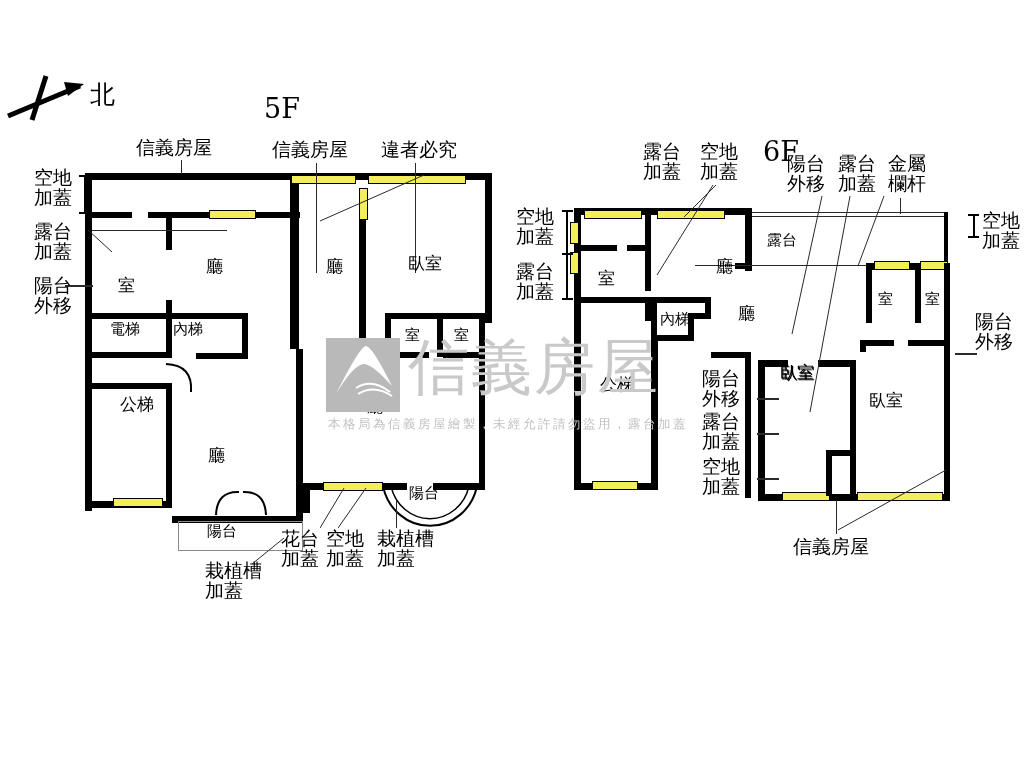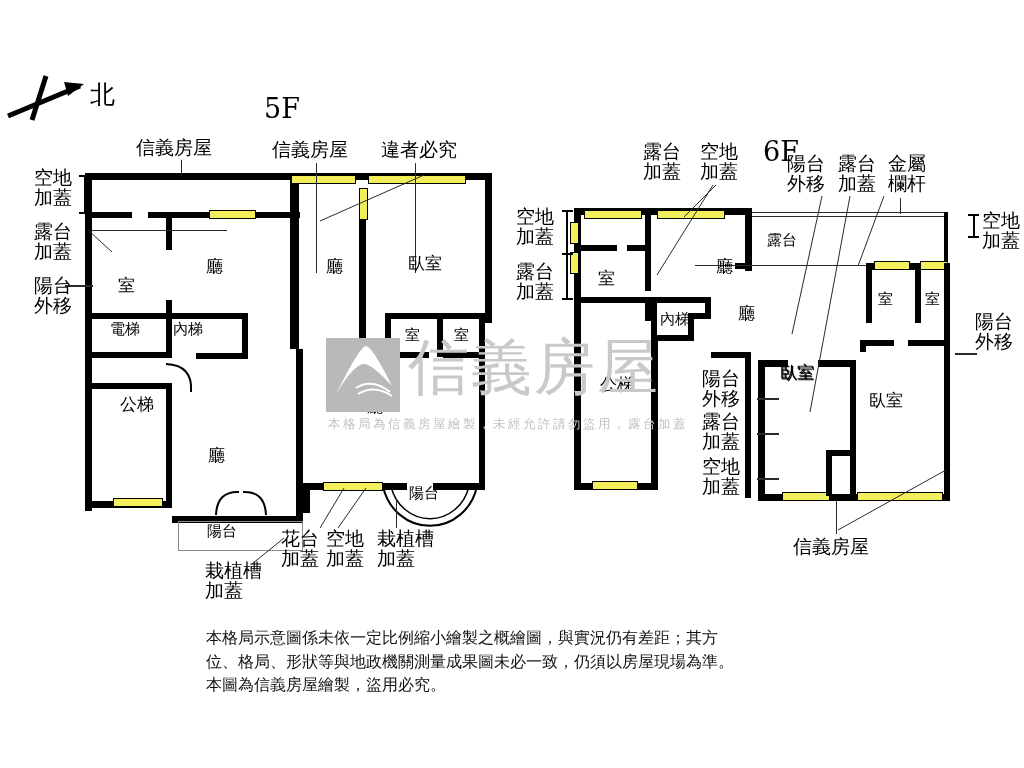--- a/index.html
+++ b/index.html
@@ -356,17 +356,14 @@
     <svg class="wm-logo" viewBox="0 0 74 74">
       <rect x="0" y="0" width="74" height="74" fill="#b9b9b9"></rect>
       <path d="M10 56 Q34 8 40 8 Q46 8 66 48 Q46 26 38 26 Q28 26 10 56 Z" fill="#ffffff"></path>
       <path d="M30 50 Q46 40 64 54" fill="none" stroke="#ffffff" stroke-width="2"></path>
       <path d="M32 56 Q48 46 66 58" fill="none" stroke="#ffffff" stroke-width="2"></path>
     </svg>
     <div class="wm-text">信義房屋</div>
     <div class="wm-sub">本格局為信義房屋繪製，未經允許請勿盜用，露台加蓋</div>
   </div>
 
-  <div id="disclaimer">本格局示意圖係未依一定比例縮小繪製之概繪圖，與實況仍有差距；其方
-位、格局、形狀等與地政機關測量成果圖未必一致，仍須以房屋現場為準。
-本圖為信義房屋繪製，盜用必究。</div>
 
 </div>
 
 </body></html>

